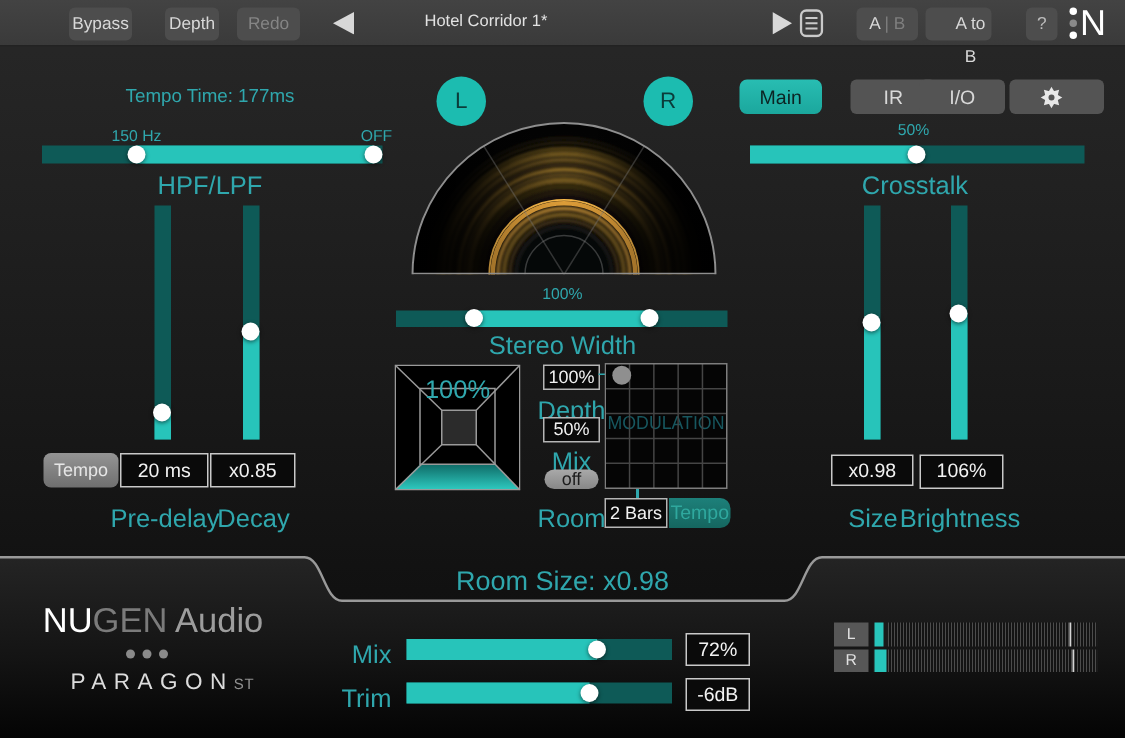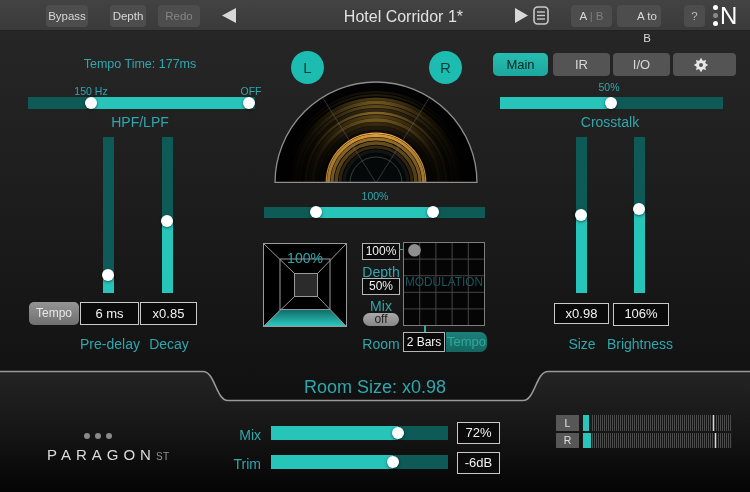--- a/index.html
+++ b/index.html
@@ -1,21 +1,21 @@
 <!DOCTYPE html>
 <html><head>
 <meta charset="utf-8">
 <style>
 * { margin:0; padding:0; box-sizing:border-box; }
 html,body { width:750px; height:492px; }
 body { font-family:"Liberation Sans", sans-serif; background:#000; }
 #app { position:relative; width:750px; height:492px; overflow:hidden;
   background:linear-gradient(#262626 7%, #1a1a1a 50%, #111111 80%, #0c0c0c 100%); }
 .abs { position:absolute; }
-.lbl { position:absolute; color:#2fa7ad; font-size:14px; text-align:center; }
+.lbl { position:absolute; color:#2fa7ad; font-size:17px; text-align:center; }
 .sm { font-size:10.5px; }
 
 #topbar { position:absolute; left:0; top:0; width:750px; height:31px;
   background:linear-gradient(#434343,#3a3a3a); border-bottom:1px solid #222; }
 .tbtn { position:absolute; top:5px; height:22px; background:#4d4d4d; border-radius:4px;
   color:#d8d8d8; font-size:11.5px; text-align:center; line-height:22px; }
 
 .vbox { position:absolute; background:#0a0a0a; border:1px solid #c9c9c9;
   color:#f2f2f2; font-size:13px; text-align:center; }
 
@@ -28,21 +28,21 @@
 <body>
 <div id="app">
 
   <div id="topbar">
     <div class="tbtn" style="left:46px; width:42px;">Bypass</div>
     <div class="tbtn" style="left:110px; width:36px;">Depth</div>
     <div class="tbtn" style="left:158px; width:42px; color:#858585;">Redo</div>
     <svg class="abs" style="left:222px; top:8px;" width="14" height="15">
         <polygon points="14,0 14,15 0,7.5" fill="#d8d8d8"></polygon>
       </svg>
-    <div class="abs" style="left:263px; top:8px; width:200px; text-align:right; color:#e2e2e2; font-size:16px;">Hotel Corridor 1*</div>
+    <div class="abs" style="left:283px; top:8px; width:200px; text-align:left; color:#e2e2e2; font-size:11px;">Hotel Corridor 1*</div>
     <svg class="abs" style="left:515px; top:8px;" width="13" height="15">
         <polygon points="0,0 0,15 13,7.5" fill="#d8d8d8"></polygon>
       </svg>
     <svg class="abs" style="left:533px; top:6px;" width="16" height="19">
       <rect x="1" y="1" width="14" height="17" rx="3.5" fill="none" stroke="#c9c9c9" stroke-width="1.6"></rect>
       <line x1="4" y1="6" x2="12" y2="6" stroke="#c9c9c9" stroke-width="1.4"></line>
       <line x1="4" y1="9.5" x2="12" y2="9.5" stroke="#c9c9c9" stroke-width="1.4"></line>
       <line x1="4" y1="13" x2="12" y2="13" stroke="#c9c9c9" stroke-width="1.4"></line>
     </svg>
     <div class="tbtn" style="left:571px; width:41px;">A<span style="color:#7f7f7f;"> | B</span></div>
@@ -67,21 +67,21 @@
   <div class="lbl" style="left:40px; top:114px; width:200px;">HPF/LPF</div>
 
   <div class="abs" style="left:103px; top:137px; width:11px; height:156px; background:#0e5a57;"></div>
   <div class="abs" style="left:103px; top:275px; width:11px; height:18px; background:#27c4ba;"></div>
   <div class="hdl" style="left:102px; top:269px;"></div>
   <div class="abs" style="left:162px; top:137px; width:11px; height:156px; background:#0e5a57;"></div>
   <div class="abs" style="left:162px; top:221px; width:11px; height:72px; background:#27c4ba;"></div>
   <div class="hdl" style="left:161px; top:215px;"></div>
 
   <div class="abs" style="left:29px; top:302px; width:50px; height:23px; background:linear-gradient(#949494,#6f6f6f); border-radius:5px; color:#e6e6e6; font-size:12px; text-align:center; line-height:23px;">Tempo</div>
-  <div class="vbox" style="left:80px; top:302px; width:59px; height:23px; line-height:21px;">6 ms</div>
+  <div class="vbox" style="left:80px; top:302px; width:59px; height:23px; line-height:21px;">20 ms</div>
   <div class="vbox" style="left:140px; top:302px; width:57px; height:23px; line-height:21px;">x0.85</div>
   <div class="lbl" style="left:60px; top:336px; width:100px;">Pre-delay</div>
   <div class="lbl" style="left:119px; top:336px; width:100px;">Decay</div>
 
   <div class="abs" style="left:291px; top:51px; width:33px; height:33px; border-radius:50%; background:#1cbcb0; color:#0b3c3a; font-size:15px; text-align:center; line-height:33px;">L</div>
   <div class="abs" style="left:429px; top:51px; width:33px; height:33px; border-radius:50%; background:#1cbcb0; color:#0b3c3a; font-size:15px; text-align:center; line-height:33px;">R</div>
 
   <svg class="abs" style="left:274px; top:81px;" width="204" height="103" viewBox="0 0 204 103">
     <defs>
       <clipPath id="half">
@@ -161,20 +161,21 @@
       <line x1="1" y1="101.4" x2="203" y2="101.4" stroke="#8e8e8e" stroke-width="1.3"></line>
     </g>
   </svg>
 
   <div class="lbl sm" style="left:345px; top:190px; width:60px;">100%</div>
 
   <div class="abs" style="left:264px; top:207px; width:221px; height:11px; background:#0e5a57;"></div>
   <div class="abs" style="left:316px; top:207px; width:117px; height:11px; background:#27c4ba;"></div>
   <div class="hdl" style="left:310px; top:206px;"></div>
   <div class="hdl" style="left:427px; top:206px;"></div>
+  <div class="lbl" style="left:305px; top:221px; width:140px;">Stereo Width</div>
 
   <svg class="abs" style="left:263px; top:243px;" width="84" height="84" viewBox="0 0 84 84">
     <rect x="0.5" y="0.5" width="83" height="83" fill="#000"></rect>
     <polygon points="0.5,83.5 83.5,83.5 67,66.5 17,66.5" fill="url(#micgrad)"></polygon>
     <defs>
       <linearGradient id="micgrad" x1="0" y1="0" x2="0" y2="1">
         <stop offset="0" stop-color="#0f6b67"></stop>
         <stop offset="1" stop-color="#2ecac0"></stop>
       </linearGradient>
     </defs>
@@ -212,21 +213,21 @@
         <line x1="0.5" y1="66.9" x2="81.5" y2="66.9"></line>
     </g>
     <rect x="0.5" y="0.5" width="81" height="83" fill="none" stroke="#7d7d7d"></rect>
     <circle cx="11.5" cy="8.2" r="6.3" fill="#8f8f8f"></circle>
   </svg>
   <div class="abs" style="left:424px; top:326px; width:2px; height:6px; background:#2fa7ad;"></div>
   <div class="vbox" style="left:403px; top:332px; width:42px; height:20px; line-height:18px; font-size:12px; border-color:#b5b5b5;">2 Bars</div>
   <div class="abs" style="left:446px; top:332px; width:41px; height:20px; background:linear-gradient(#1d807a,#15665f); border-radius:0 7px 7px 0; color:#2fa89e; font-size:13px; text-align:center; line-height:20px;">Tempo</div>
 
   <div class="abs" style="left:493px; top:53px; width:55px; height:23px; background:linear-gradient(#28bdb2,#1ba79d); border-radius:5px; color:#0c2423; font-size:13px; text-align:center; line-height:23px;">Main</div>
-  <div class="gbtn" style="left:553px; top:53px; width:57px;">IR</div>
+  <div class="gbtn" style="left:567px; top:53px; width:57px;">IR</div>
   <div class="gbtn" style="left:613px; top:53px; width:57px;">I/O</div>
   <div class="gbtn" style="left:673px; top:53px; width:63px;"><svg width="18" height="18" viewBox="-9 -9 18 18" style="margin-top:2.5px; position:relative; left:-4px;">
         <g fill="#e8e8e8">
           <circle r="4.6"></circle>
           <polygon points="-1.90,-3.90 1.90,-3.90 0.00,-7.20"></polygon>
           <polygon points="1.41,-4.10 4.10,-1.41 5.09,-5.09"></polygon>
           <polygon points="3.90,-1.90 3.90,1.90 7.20,-0.00"></polygon>
           <polygon points="4.10,1.41 1.41,4.10 5.09,5.09"></polygon>
           <polygon points="1.90,3.90 -1.90,3.90 0.00,7.20"></polygon>
           <polygon points="-1.41,4.10 -4.10,1.41 -5.09,5.09"></polygon>
@@ -261,20 +262,21 @@
         <stop offset="0.55" stop-color="#141414"></stop>
         <stop offset="1" stop-color="#040404"></stop>
       </linearGradient>
     </defs>
     <path d="M0,3.5 H203 C215,3.5 216,32.5 228,32.5 H523 C535,32.5 536,3.5 548,3.5 H750 V124 H0 Z" fill="url(#botgrad)"></path>
     <path d="M0,3.5 H203 C215,3.5 216,32.5 228,32.5 H523 C535,32.5 536,3.5 548,3.5 H750" fill="none" stroke="#999" stroke-width="1.6"></path>
   </svg>
 
   <div class="lbl" style="left:275px; top:377px; width:200px; font-size:18px;">Room Size: x0.98</div>
 
+  <div class="abs" style="left:2px; top:400px; width:200px; text-align:center; font-size:23px; letter-spacing:0px;"><span style="color:#fff;">NU</span><span style="color:#7b7b7b;">GEN</span><span style="color:#9d9d9d;"> Audio</span></div>
   <div class="abs" style="left:84px; top:433px;">
     <div style="width:6px;height:6px;border-radius:50%;background:#8a8a8a;float:left;"></div>
     <div style="width:6px;height:6px;border-radius:50%;background:#8a8a8a;float:left;margin-left:5px;"></div>
     <div style="width:6px;height:6px;border-radius:50%;background:#8a8a8a;float:left;margin-left:5px;"></div>
   </div>
   <div class="abs" style="left:47px; top:446px; color:#dcdcdc; font-size:15px; letter-spacing:5px;">PARAGON<span style="font-size:10px; color:#909090; letter-spacing:0.5px;">ST</span></div>
 
   <div class="lbl" style="left:160px; top:427px; width:101px; text-align:right;">Mix</div>
   <div class="abs" style="left:271px; top:426px; width:177px; height:14px; background:#0e5a57;"></div>
   <div class="abs" style="left:271px; top:426px; width:127px; height:14px; background:#27c4ba;"></div>

